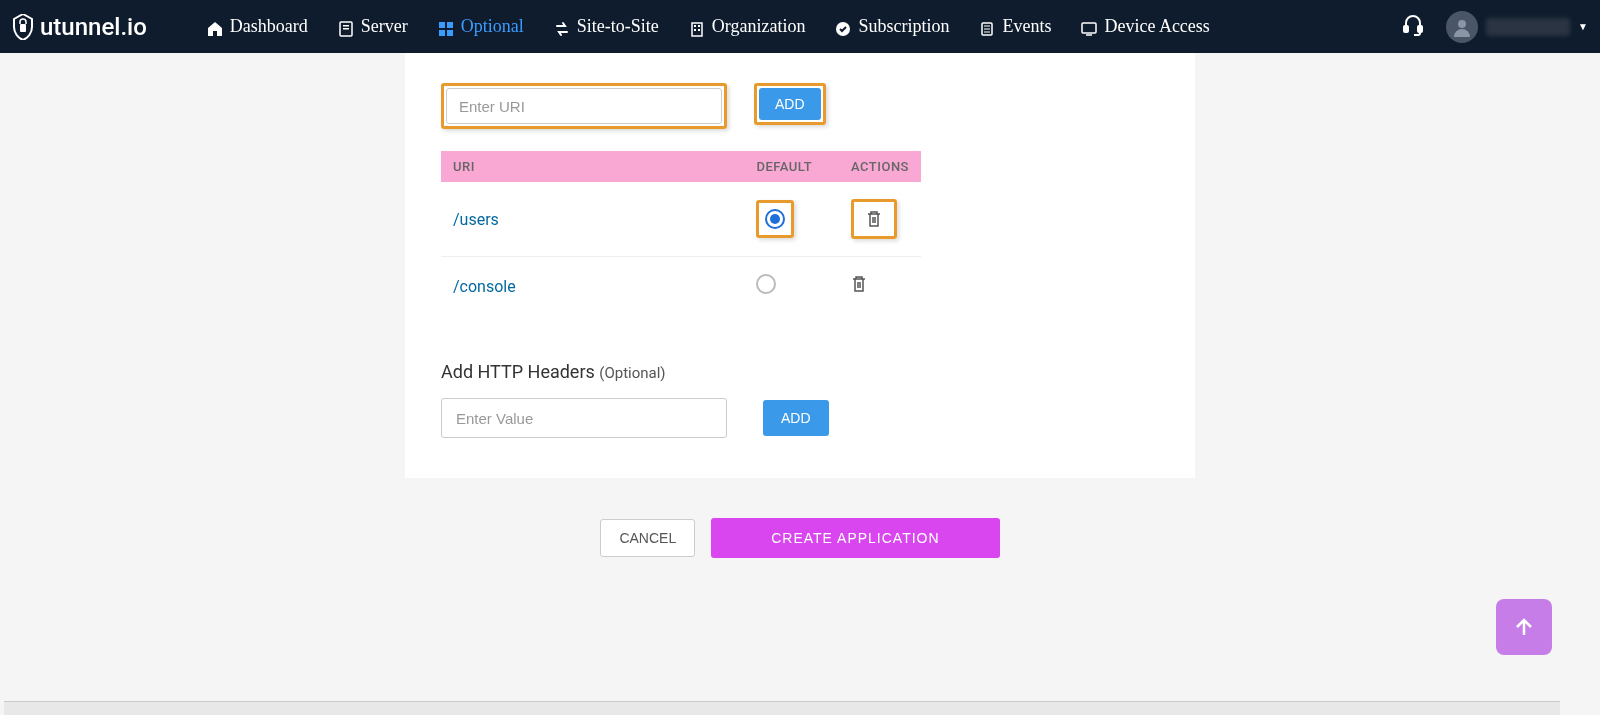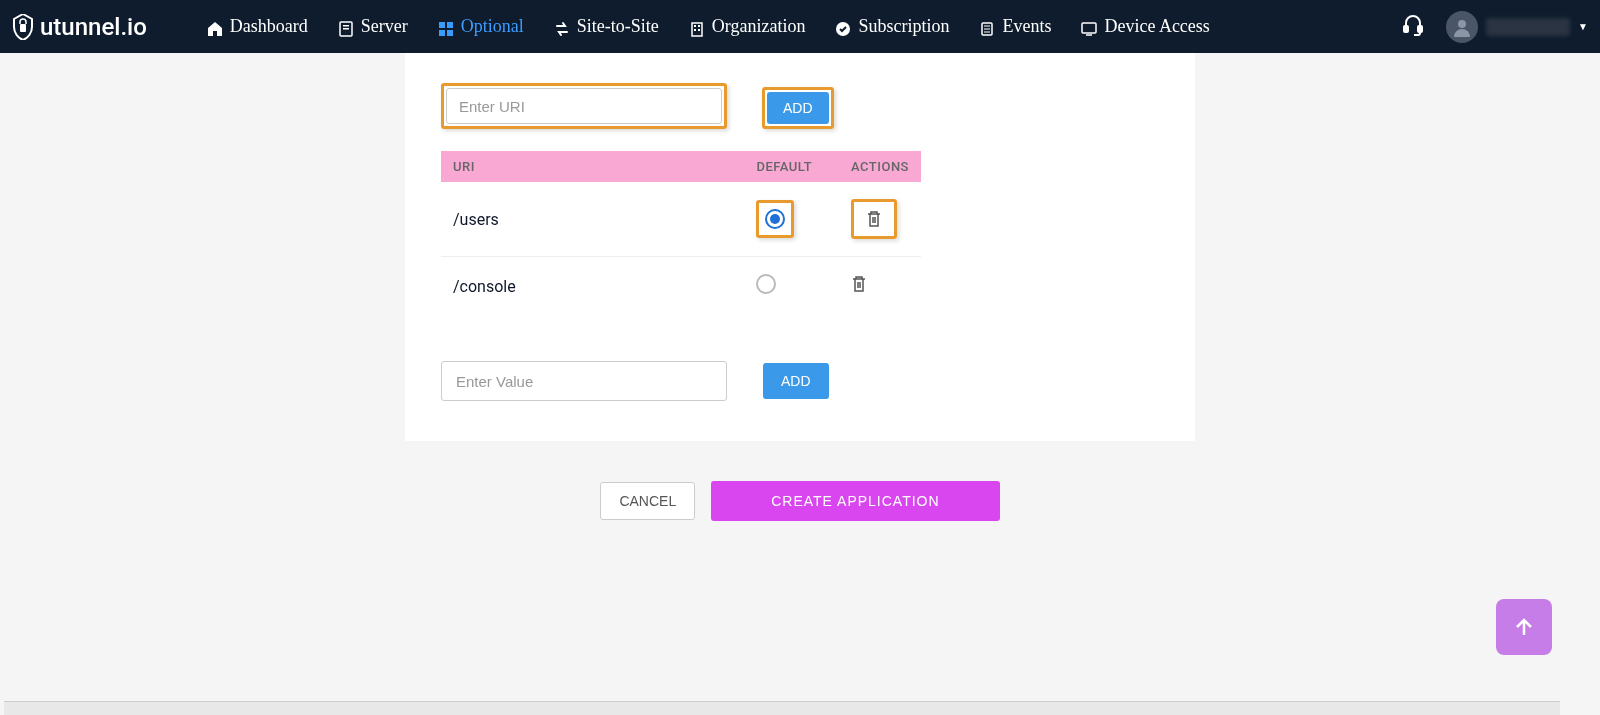--- a/index.html
+++ b/index.html
@@ -132,22 +132,22 @@
       background: #f4f4f5;
       border-radius: 4px;
       padding: 16px 16px;
       color: #555;
       font-size: 16px;
       line-height: 1.6;
       margin-bottom: 18px;
     }
     .uri-input-row {
       display: flex;
-      align-items: flex-end;
-      gap: 35px;
+      align-items: flex-start;
+      gap: 27px;
       margin-bottom: 22px;
     }
     .highlight-box {
       border: 3px solid #e89a2c;
       border-radius: 3px;
       padding: 2px;
       box-shadow: 2px 2px 4px rgba(0,0,0,0.15);
     }
     .uri-input {
       width: 276px;
@@ -182,21 +182,21 @@
       padding: 8px 12px;
       font-size: 13px;
       font-weight: 500;
       color: #666;
       letter-spacing: 0.5px;
     }
     .uri-table td {
       padding: 17px 12px;
       border-bottom: 1px solid #eee;
       font-size: 16px;
-      color: #0f172a;
+      color: #0369a1;
     }
     .uri-table tr:last-child td {
       border-bottom: none;
     }
     .radio-outer {
       width: 20px;
       height: 20px;
       border-radius: 50%;
       border: 2px solid #bbb;
       display: inline-flex;
@@ -478,20 +478,23 @@
               <span class="trash-icon">
                 <svg width="16" height="18" viewBox="0 0 16 18" fill="none" stroke="currentColor" stroke-width="1.5">
                     <path d="M2 4 h12 M5 4 V2 h6 V4 M4 4 v12 h8 V4 M7 7 v6 M9 7 v6"></path>
                   </svg>
               </span>
             </td>
           </tr>
         </tbody>
       </table>
 
+      <div class="section-title">
+        <span>Add HTTP Headers </span><span class="optional-text">(Optional)</span>
+      </div>
 
       <div class="headers-row">
         <input class="text-input value-input" type="text" placeholder="Enter Value" style="">
         <button class="add-btn-headers">ADD</button>
       </div>
 
     </div>
 
     <div class="footer-buttons">
       <button class="cancel-btn">CANCEL</button>

